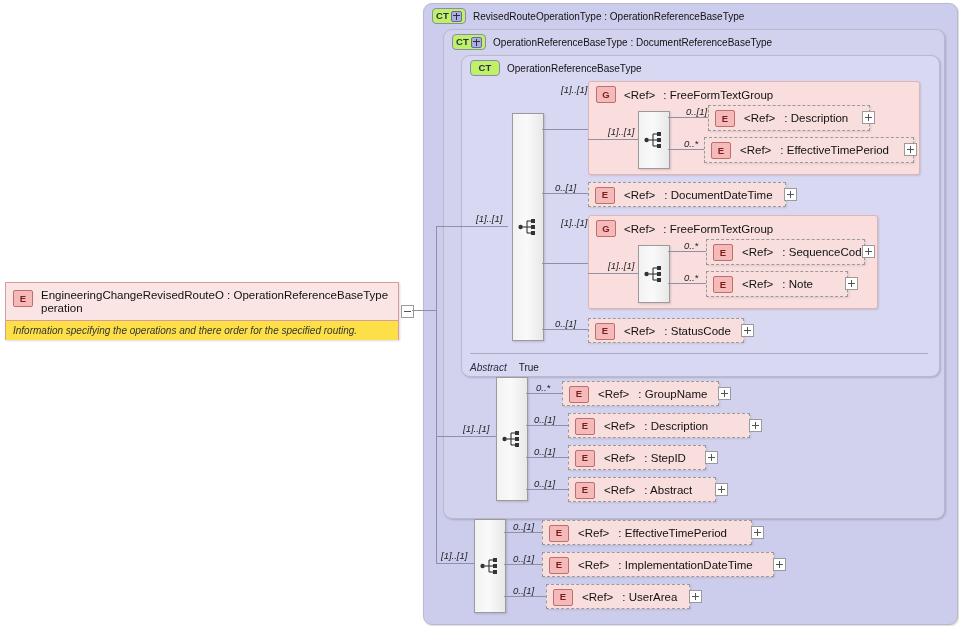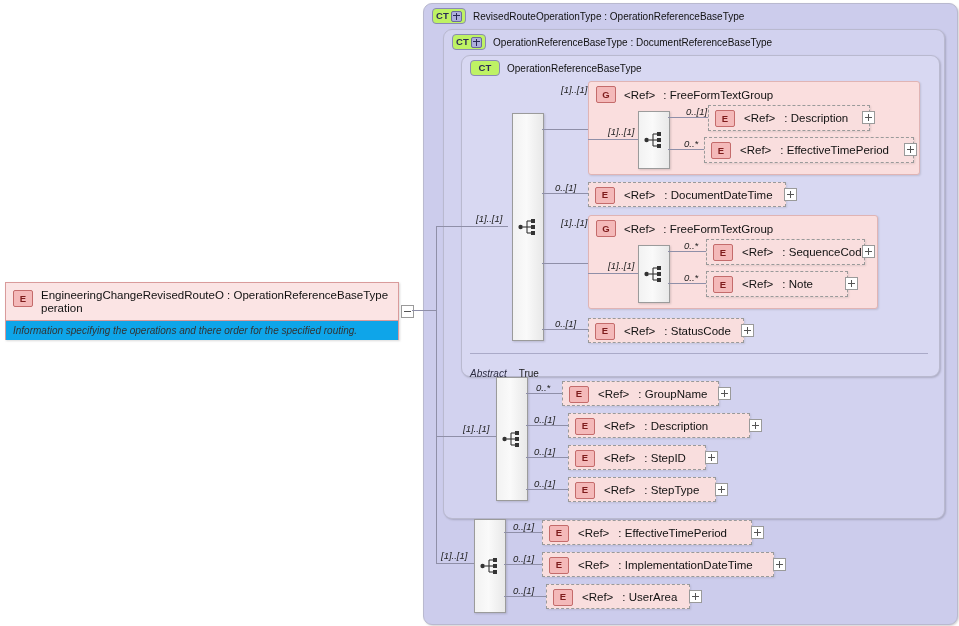--- a/index.html
+++ b/index.html
@@ -41,21 +41,21 @@
     content:"";position:absolute;background:#2a2a55;
   }
   .ct-badge .plus::before{left:1px;top:3.5px;width:7px;height:1px;}
   .ct-badge .plus::after{left:3.5px;top:1px;width:1px;height:7px;}
   .ct-title{font-size:10px;color:#111;}
 
   
   .abstract-row{
     position:absolute;display:flex;align-items:center;gap:12px;
     border-top:1px solid #aaaac8;
-    padding-top:14px;
+    padding-top:8px;
     font-size:10px;
   }
   .abstract-row .k{font-style:italic;color:#2b2b40;}
   .abstract-row .v{color:#1a1a1a;}
 
   
   .elembox{
     position:absolute;
     border:1px solid #d99b9b;
     background:#fbe4e4;
@@ -71,21 +71,21 @@
     width:18px;height:15px;margin-top:1px;
     border:1px solid #c46b6b;border-radius:2px;
     background:#f4b9b9;
     font-size:9.5px;font-weight:bold;color:#7d1c1c;line-height:1;
   }
   .elembox .nm{font-size:11.5px;line-height:13px;color:#111;}
   .elembox .doc{
     border-top:1px solid #d99b9b;
     padding:4px 7px 4px 7px;
     font-style:italic;font-size:10px;color:#333;
-    background:#0ea5e9;
+    background:#fde047;
   }
 
   
   .gbox{
     position:absolute;
     border:1px solid #e0b4b4;
     border-radius:3px;
     background:#fadede;
     box-shadow:1px 1px 2px rgba(0,0,0,.12);
   }
@@ -383,21 +383,21 @@
     <span class="ref">&lt;Ref&gt;</span>
     <span class="tp">: StepID</span>
   </div>
 </div>
 <div class="plusbox" style="left:705px;top:451px;"></div>
 
 <div class="refel" style="left:568px;top:477px;width:146px;height:23px;">
   <div class="inner">
     <span class="e-badge">E</span>
     <span class="ref">&lt;Ref&gt;</span>
-    <span class="tp">: StepType</span>
+    <span class="tp">: Abstract</span>
   </div>
 </div>
 <div class="plusbox" style="left:715px;top:483px;"></div>
 
 <div class="seq" style="left:474px;top:519px;width:30px;height:92px;">
   <svg class="seqicon" viewBox="0 0 20 18" style="left:5px;top:37px;">
     <circle cx="2.6" cy="9" r="2.2" fill="#333"></circle>
     <line x1="4.6" y1="9" x2="9" y2="9" stroke="#333" stroke-width="1.1"></line>
     <line x1="9" y1="3" x2="9" y2="15" stroke="#333" stroke-width="1.1"></line>
     <line x1="9" y1="3" x2="13" y2="3" stroke="#333" stroke-width="1.1"></line>

